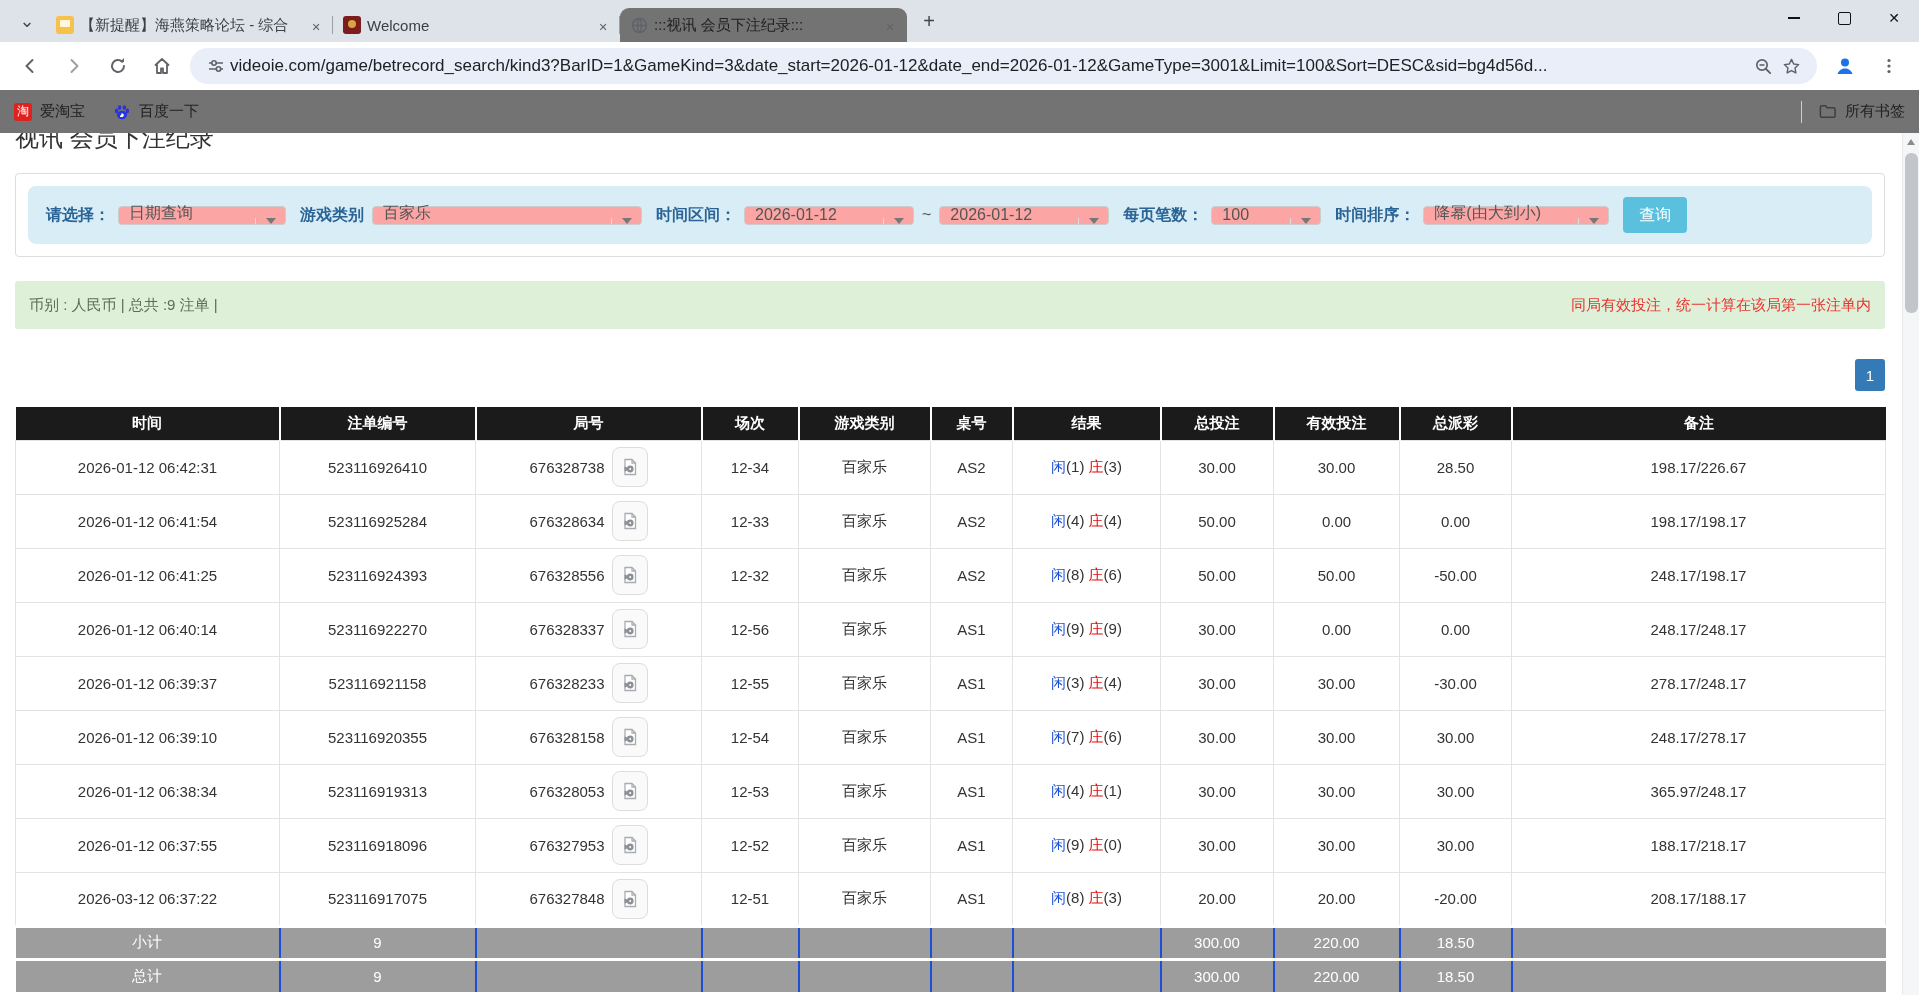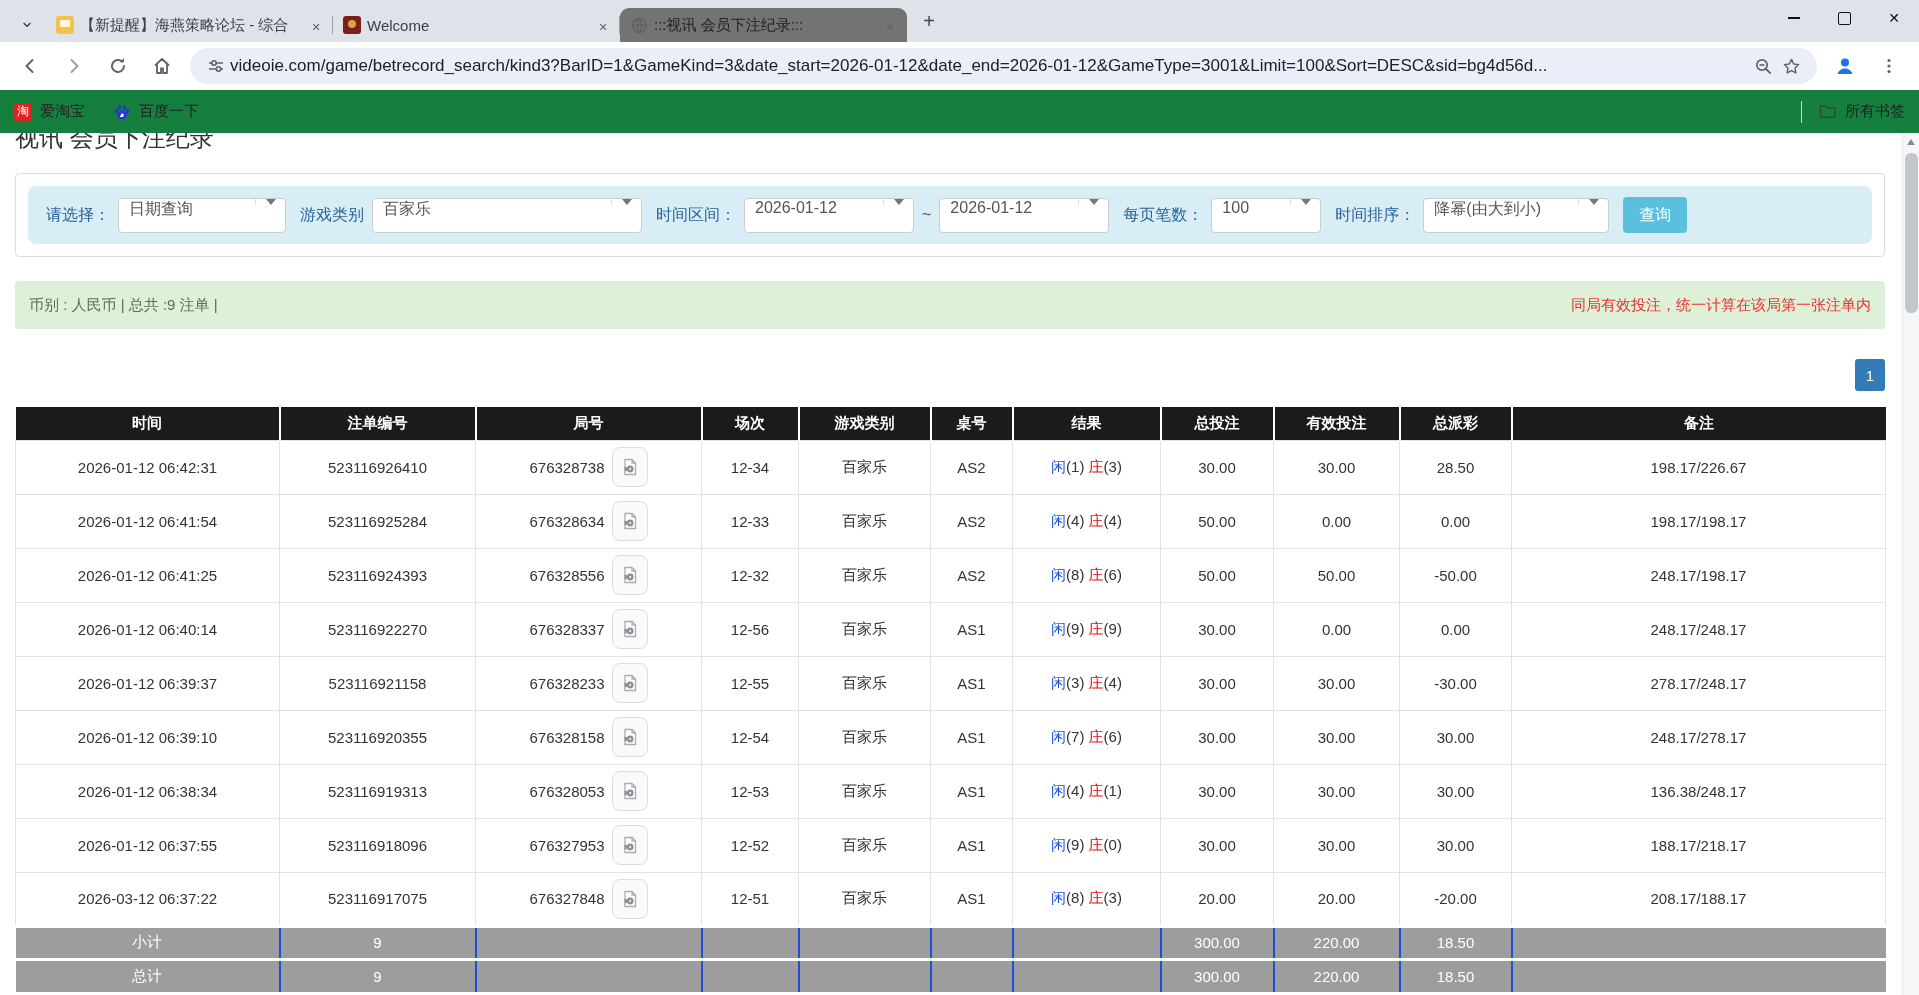--- a/index.html
+++ b/index.html
@@ -27,40 +27,40 @@
 .win-btn{width:50px;height:36px;display:flex;align-items:center;justify-content:center;font-size:13px;color:#111}
 .i-minimize::before{content:"";display:block;width:12px;height:1.5px;background:#111}
 .i-maximize::before{content:"";display:block;width:11px;height:11px;border:1.5px solid #111;border-radius:2px}
 .i-closewin::before{content:"✕";font-size:14px}
 
 .toolbar{height:48px;background:#fff;display:flex;align-items:center;padding:0 8px}
 .nav-btn{width:34px;height:34px;border-radius:50%;display:flex;align-items:center;justify-content:center;margin:0 5px;flex:none}
 .omnibox{flex:1;height:36px;background:#e9eef9;border-radius:18px;display:flex;align-items:center;padding:0 12px;margin:0 6px;min-width:0}
 .omni-url{flex:1;font-size:17px;color:#202124;white-space:nowrap;overflow:hidden;min-width:0}
 .omni-icon{width:28px;height:28px;display:flex;align-items:center;justify-content:center;flex:none}
-.bookmarks{height:43px;background:#15803d;display:flex;align-items:center;padding:0 14px;font-size:15px;color:#202124}
+.bookmarks{height:43px;background:#737373;display:flex;align-items:center;padding:0 14px;font-size:15px;color:#202124}
 .bm-item{display:flex;align-items:center;margin-right:28px;cursor:pointer}
 .bm-item .bicon{width:18px;height:18px;margin-right:8px;display:flex;align-items:center;justify-content:center}
 .icon-taobao{background:#e0221f;border-radius:3px;width:18px;height:18px;color:#fff;font-size:12px;display:flex;align-items:center;justify-content:center}
 .icon-taobao::before{content:"淘"}
 .bm-right{margin-left:auto;display:flex;align-items:center}
 .bm-divider{width:1px;height:22px;background:#c7d0e0;margin-right:16px}
 svg{display:block}
 
 
 .page{position:relative;height:862px;background:#fff}
 .page-inner{padding:0 34px 0 15px}
 .page-title-clip{height:26px;overflow:hidden;margin-left:0}
 .page-title{font-size:24px;font-weight:400;color:#333;margin-top:-11px;white-space:nowrap}
 
 .filter-outer{margin-top:14px;border:1px solid #ddd;border-radius:4px;padding:12px;background:#fff}
 .filter-panel{background:#d9edf7;border-radius:8px;height:58px;display:flex;align-items:center;padding:0 18px;font-size:16px}
-.flabel{color:#2a6496;font-weight:normal;margin:0 8px 0 14px;white-space:nowrap}
+.flabel{color:#2a6496;font-weight:bold;margin:0 8px 0 14px;white-space:nowrap}
 .flabel:first-child{margin-left:0}
-.select{background:#ffffff;border:1px solid #ccc;border-radius:4px;height:35px;display:flex;align-items:flex-start;cursor:pointer}
+.select{background:#fca5a5;border:1px solid #ccc;border-radius:4px;height:19px;display:flex;align-items:flex-end;cursor:pointer}
 .select .stext{display:flex;align-items:center;padding:0 10px;color:#555;white-space:nowrap;flex:1}
 .select .scaret{width:30px;border-left:1px solid #ddd;display:flex;align-items:center;justify-content:center}
 .i-caret-down::before{content:"";display:block;width:0;height:0;border-left:5px solid transparent;border-right:5px solid transparent;border-top:6px solid #777}
 .tilde{color:#555;margin:0 8px}
 .btn-search{background:#5bc0de;color:#fff;border:none;border-radius:4px;height:36px;padding:0 16px;font-size:16px;margin-left:14px;cursor:pointer}
 
 .summary-bar{margin-top:24px;background:#dff0d8;border-radius:3px;height:48px;display:flex;align-items:center;padding:0 14px;font-size:15px}
 .summary-left{color:#5a6e5a}
 .summary-right{margin-left:auto;color:#e9322d}
 
@@ -505,21 +505,21 @@
                 </span>
               </span>
             </td>
             <td>12-53</td>
             <td>百家乐</td>
             <td>AS1</td>
             <td><span class="res-p">闲</span><span>(4) </span><span class="res-b">庄</span><span>(1)</span></td>
             <td class="val-link">30.00</td>
             <td>30.00</td>
             <td>30.00</td>
-            <td>136.38/248.17</td>
+            <td>365.97/248.17</td>
           </tr>
           <tr>
             <td>2026-01-12 06:37:55</td>
             <td>523116918096</td>
             <td>
               <span class="round-cell">
                 <span>676327953</span>
                 <span class="round-btn">
                   <svg width="20" height="20" viewBox="0 0 20 20">
                     <path d="M5 2.5h7l3.5 3.5v11.5h-10.5z" fill="#fff" stroke="#a9adb3" stroke-width="1.3"></path>

